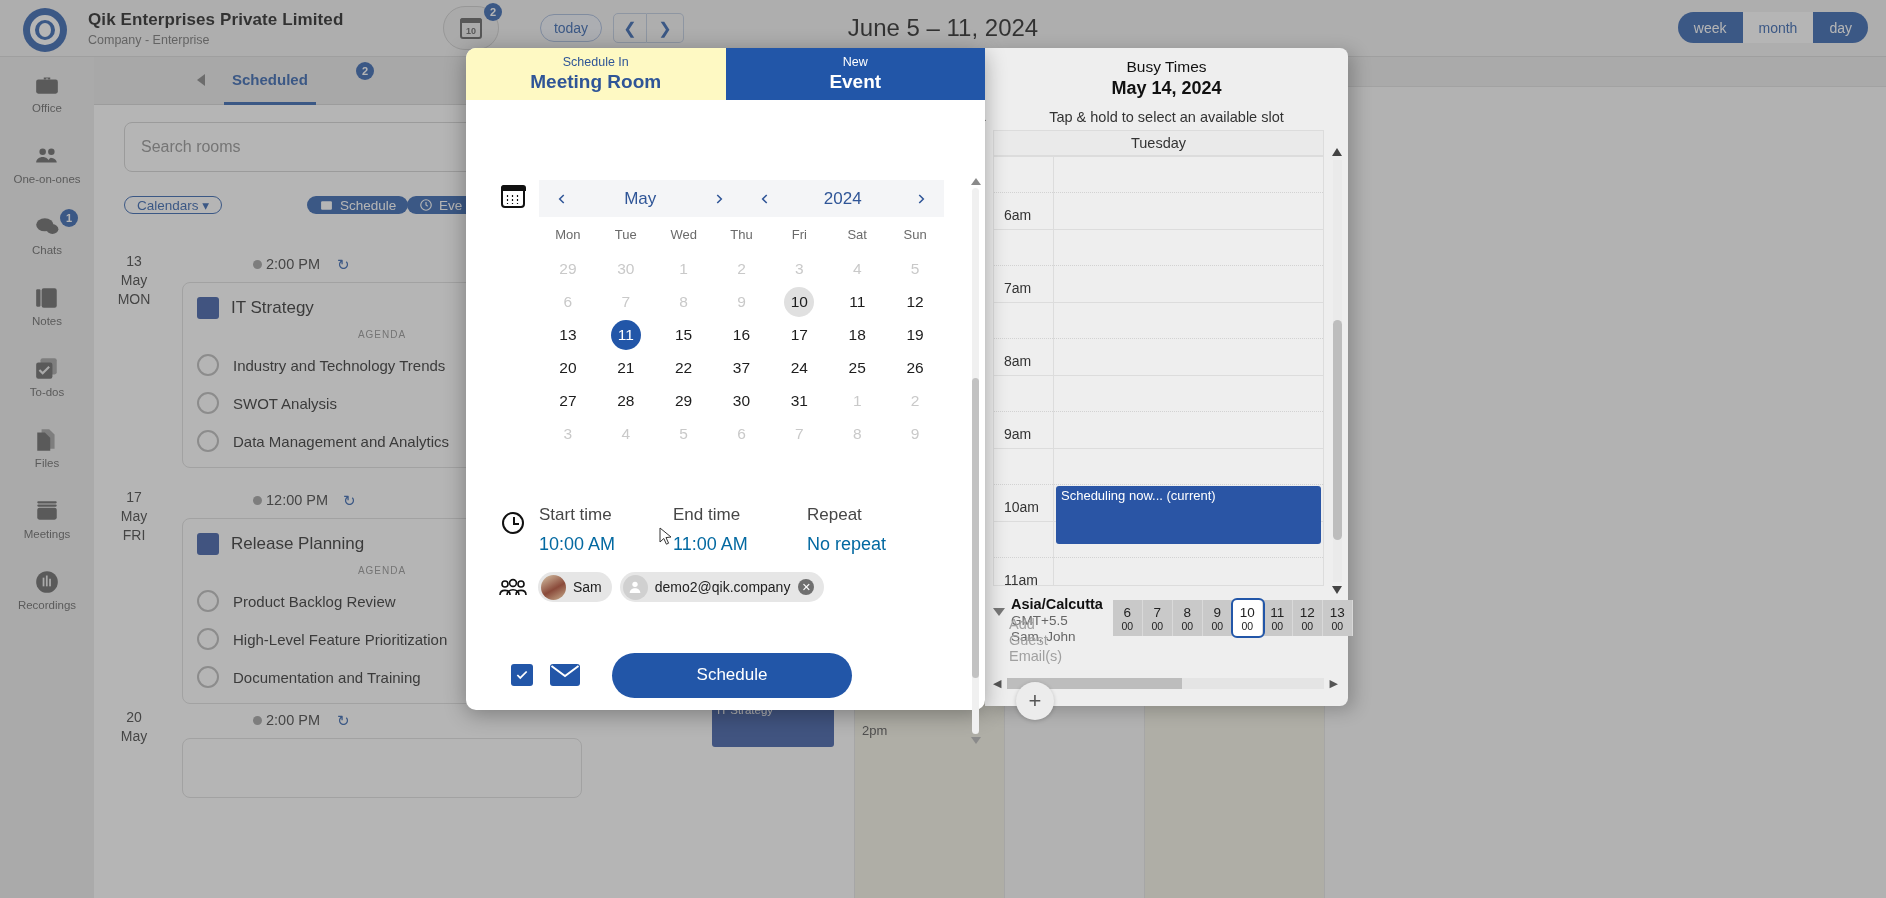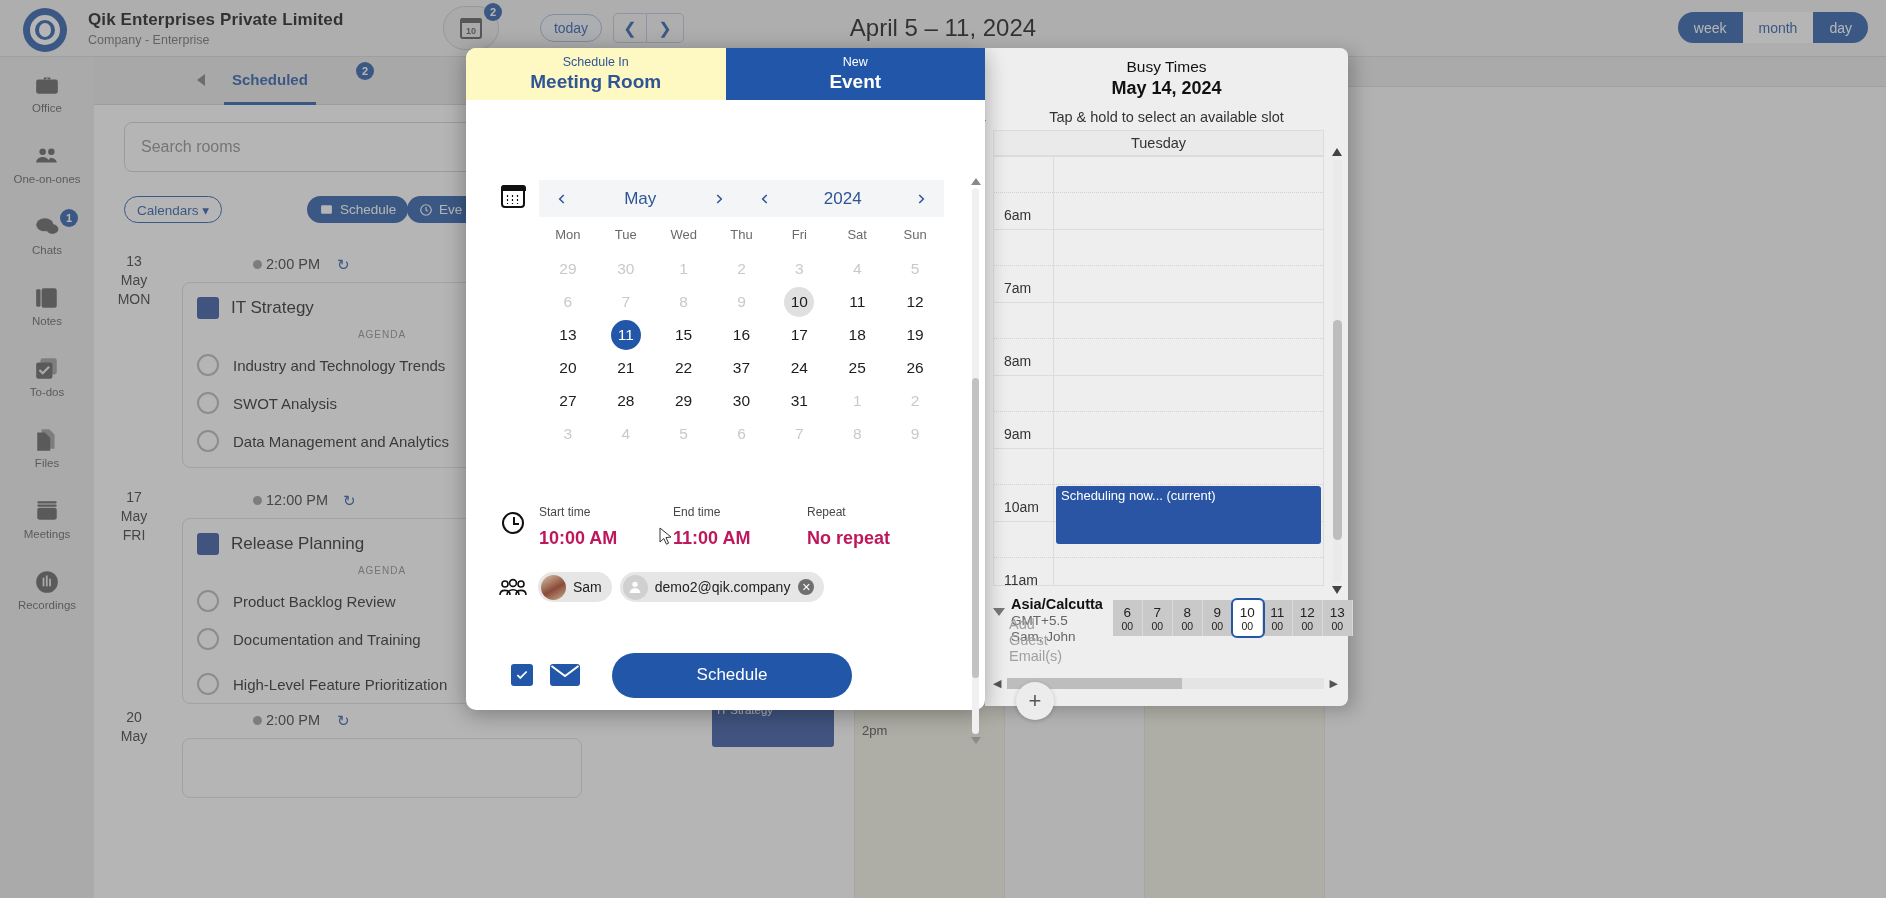--- a/index.html
+++ b/index.html
@@ -47,21 +47,21 @@
   .tab { position:absolute; top:0; height:48px; display:flex; align-items:center; font-size:15px; font-weight:600; }
   .tab.t1 { left:130px; color:#2256a8; border-bottom:3px solid #2256a8; padding:0 8px; }
   .tab.t2 { left:405px; color:#6d6d6d; font-weight:400;}
   .tabs .arrow { position:absolute; left:103px; top:17px; width:0;height:0;border-top:6px solid transparent;border-bottom:6px solid transparent;border-right:8px solid #7a7a7a;}
   .tabs .badge-sm { left:262px; top:5px;}
 
   .searchbar { position:absolute; left:124px; top:122px; width:430px; height:50px; background:#fff; border:1px solid #d0d0d0; border-radius:8px; display:flex;align-items:center; padding:0 16px; color:#8b8b8b; font-size:16px;}
   .searchbar .mag { margin-left:auto; width:16px;height:16px;border:2px solid #6f6f6f;border-radius:50%; position:relative;}
   .searchbar .mag:after{content:"";position:absolute;right:-6px;bottom:-4px;width:8px;height:2px;background:#6f6f6f;transform:rotate(45deg);}
 
-  .chipbtn { position:absolute; height:27px; border-radius:14px; display:flex;align-items:center; padding:0 12px; font-size:13.5px; }
+  .chipbtn { position:absolute; height:18px; border-radius:14px; display:flex;align-items:center; padding:0 12px; font-size:13.5px; }
   .chip-cal { left:124px; top:196px; border:1px solid #2256a8; color:#2256a8; background:#fff;}
   .chip-sch { left:307px; top:196px; background:#2256a8; color:#fff;}
   .chip-evt { left:407px; top:196px; background:#2256a8; color:#fff; width:120px; overflow:hidden;}
 
   .agenda { position:absolute; left:94px; top:240px; width:760px; bottom:0; }
   .ag-day { position:absolute; left:18px; font-size:14px; color:#333; line-height:19px; text-align:center; width:44px;}
   .ag-time { position:absolute; left:172px; font-size:14.5px; color:#333; }
   .ag-dot { position:absolute; left:159px; width:9px;height:9px;border-radius:50%;background:#9a9a9a;}
   .ag-card { position:absolute; left:88px; width:400px; background:#fff; border:1px solid #dcdcdc; border-radius:8px; }
   .ag-card .hd { display:flex; align-items:center; padding:13px 14px 6px 14px;}
@@ -113,22 +113,22 @@
   .dcell.mut { color:#c9c9c9; }
   .dcell .pill { width:30px;height:30px;border-radius:50%;display:flex;align-items:center;justify-content:center;}
   .dcell .pill.sel { background:#2256a8; color:#fff; }
   .dcell .pill.today { background:#e0e0e0; color:#1d1d1d; }
 
   .clock-icon { position:absolute; left:36px; top:412px; width:22px;height:22px;border:2px solid #111;border-radius:50%;}
   .clock-icon:before{content:"";position:absolute;left:9px;top:3px;width:2px;height:8px;background:#111;}
   .clock-icon:after{content:"";position:absolute;left:9px;top:9px;width:6px;height:2px;background:#111;}
   .timerow { position:absolute; left:73px; top:405px; width:420px; display:flex; }
   .timecol { width:134px; }
-  .timecol .cap { font-size:12px; color:#474747; }
-  .timecol .val { font-size:18px; color:#be185d; margin-top:9px;font-weight:bold; }
+  .timecol .cap { font-size:17px; color:#474747; }
+  .timecol .val { font-size:18px; color:#0369a1; margin-top:9px; }
 
   .guests-icon { position:absolute; left:32px; top:478px; width:30px; height:20px; }
   .guestrow { position:absolute; left:72px; top:472px; width:420px; display:flex; align-items:center; gap:8px;}
   .gchip { display:flex; align-items:center; background:#e6e6e6; border-radius:16px; height:30px; padding:0 10px 0 3px; font-size:14px; color:#222;}
   .gchip .av { width:25px;height:25px;border-radius:50%;margin-right:7px; background:linear-gradient(150deg,#d8c5a8,#8a4a3a 55%,#c9b08f);}
   .gchip .av.gray { background:#d0d0d0; display:flex;align-items:center;justify-content:center;}
   .gchip .x { margin-left:8px; width:16px;height:16px;border-radius:50%;background:#6f6f6f;color:#fff;font-size:11px;display:flex;align-items:center;justify-content:center;}
   .addguest { position:absolute; left:540px; top:512px; font-size:14.5px; color:#a0a0a0; }
 
   .cursor { position:absolute; left:659px; top:527px; width:14px; height:20px; z-index:140;}
@@ -200,21 +200,21 @@
     </div>
     <div class="cal-pill">
       <div class="glyph">
           <span>10</span>
         </div>
       <div class="badge-sm" style="right:-4px;top:-4px;">2</div>
     </div>
     <div style="position:absolute;left:540px;top:14px;width:62px;height:28px;border-radius:14px;border:1px solid #9fb4d8;background:#eef2fa;display:flex;align-items:center;justify-content:center;font-size:14px;color:#2256a8;">today</div>
     <div style="position:absolute;left:613px;top:13px;width:34px;height:30px;border:1px solid #b9c6dd;border-radius:5px 0 0 5px;display:flex;align-items:center;justify-content:center;color:#2256a8;">❮</div>
     <div style="position:absolute;left:647px;top:13px;width:37px;height:30px;border:1px solid #b9c6dd;border-left:none;border-radius:0 5px 5px 0;display:flex;align-items:center;justify-content:center;color:#2256a8;">❯</div>
-    <div class="date-title">April 5 – 11, 2024</div>
+    <div class="date-title">June 5 – 11, 2024</div>
     <div class="viewsw">
       <div>week</div>
       <div class="active">month</div>
       <div>day</div>
     </div>
   </div>
 
   <div class="rail">
     <div class="rail-item">
       <div class="ico">
@@ -372,28 +372,28 @@
         <span class="ttl">Release Planning</span>
         <span style="margin-left:auto;color:#555;font-size:17px;">💬</span>
         <span style="margin-left:20px;color:#555;font-size:19px;letter-spacing:2px;">⋯</span>
       </div>
       <div class="agenda-lbl">AGENDA</div>
       <div class="ag-row">
           <span class="ck"></span>
           <span class="tx">Product Backlog Review</span>
           <span class="av"></span>
         </div>
+      <div class="ag-row">
+          <span class="ck"></span>
+          <span class="tx">High-Level Feature Prioritization</span>
+          <span class="av"></span>
+        </div>
       <div class="ag-row" style="padding-bottom:13px;">
           <span class="ck"></span>
           <span class="tx">Documentation and Training</span>
-          <span class="av"></span>
-        </div>
-      <div class="ag-row">
-          <span class="ck"></span>
-          <span class="tx">High-Level Feature Prioritization</span>
           <span class="av"></span>
         </div>
     </div>
 
     <div class="ag-day" style="top:468px;">
       <div>20</div>
       <div>May</div>
     </div>
     <div class="ag-dot" style="top:476px;"></div>
     <div class="ag-time" style="top:472px;">2:00 PM</div>

